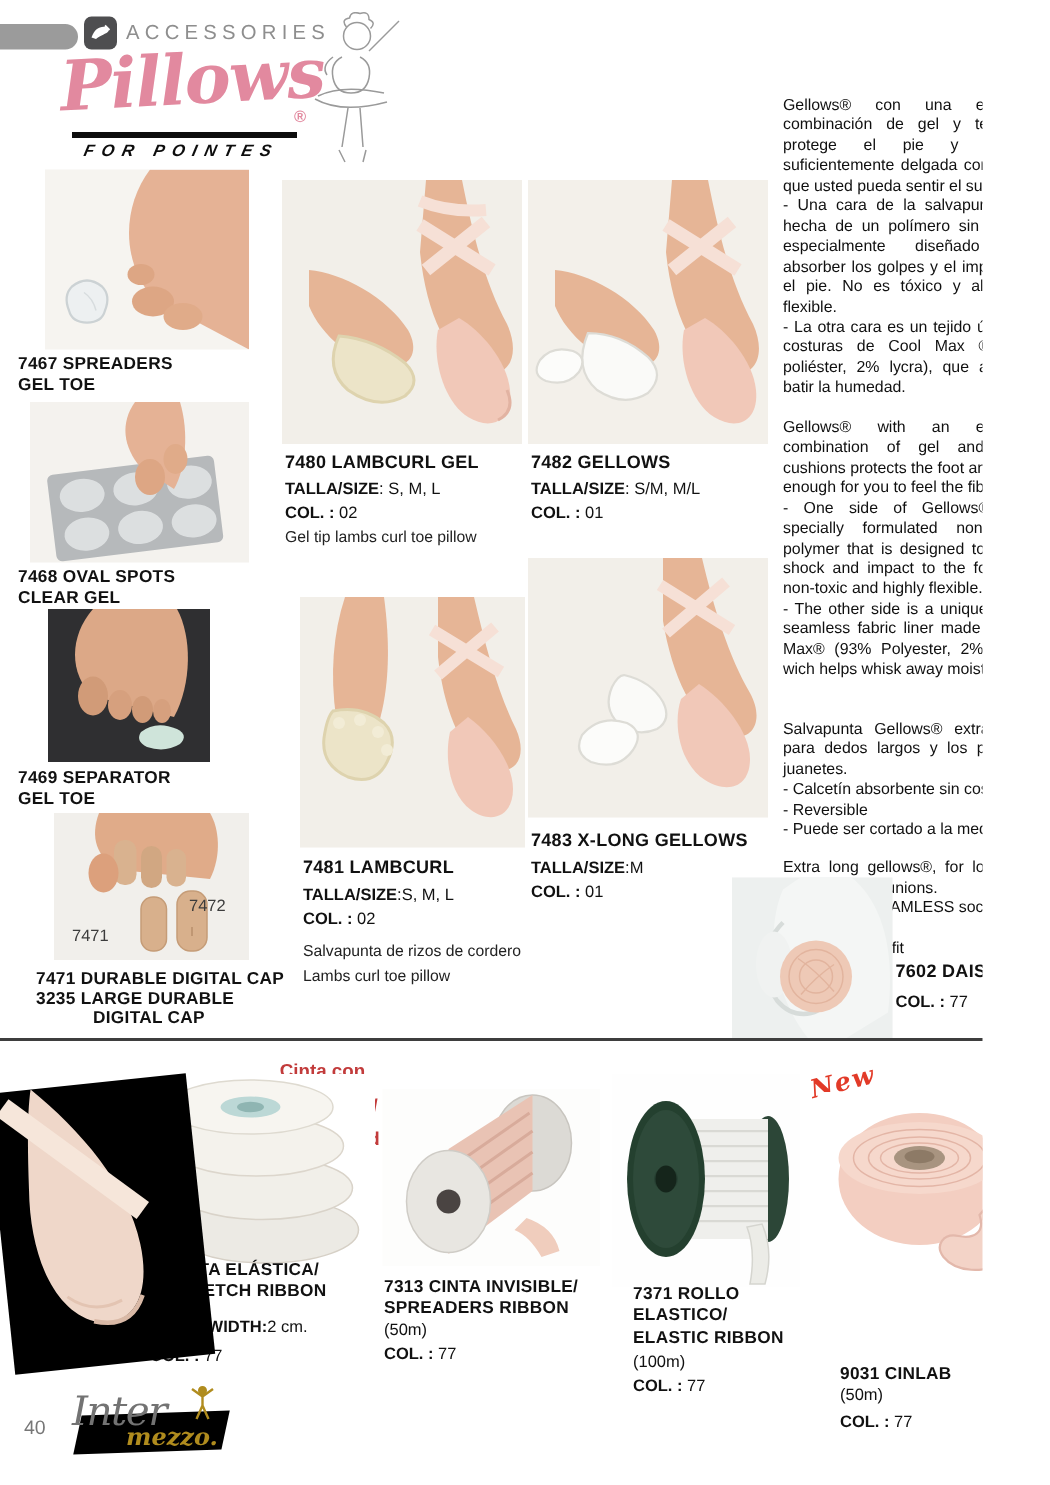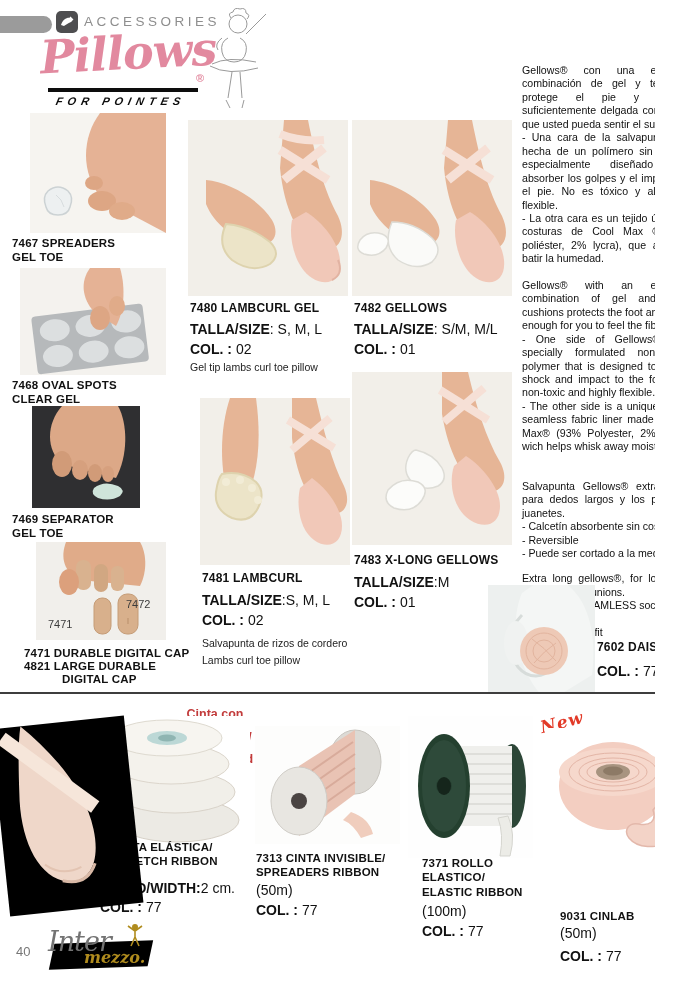--- a/index.html
+++ b/index.html
@@ -3,21 +3,21 @@
 <meta charset="utf-8">
 <style>
   *{margin:0;padding:0;box-sizing:border-box}
   html,body{background:#fff}
   body{font-family:"Liberation Sans",sans-serif;color:#1a1a1a}
   .page{position:relative;width:655px;height:990px;background:#fff;overflow:hidden}
   .abs{position:absolute}
   .photo{position:absolute;overflow:hidden}
   .ttl{font-weight:700;font-size:11.5px;letter-spacing:.2px;color:#111;line-height:1.25}
   .ttl-c{text-align:left}
-  .spec{font-size:14px;color:#111;line-height:1.45}
+  .spec{font-size:11px;color:#111;line-height:1.45}
   .b{font-weight:700}
   .desc{font-size:10.5px;color:#222;line-height:1.35}
   .infotext{font-size:10.6px;line-height:1.27;color:#101010;text-align:justify;white-space:pre-line}
   .rednote{color:#c23b3b;font-weight:700;font-size:12.5px;text-align:center;line-height:1.8;white-space:pre-line}
   .imgtag{font-size:11px;color:#3c3c3c}
   .divider{position:absolute;left:0;width:700px;height:2px;background:#3e3e3e}
   .tab{position:absolute;left:0;top:16px;width:52px;height:17px;background:#9b9b9b;border-radius:0 9px 9px 0}
   .iconbox{position:absolute;left:56px;top:11px;width:22px;height:22px;background:#4e4e50;border-radius:5px;display:flex;align-items:center;justify-content:center}
   .category{position:absolute;left:84px;top:14px;font-size:13.5px;letter-spacing:3.5px;color:#8e8e8e}
   .brand{position:absolute;left:40px;top:26px;font-family:"DejaVu Serif",serif;font-style:italic;font-weight:700;font-size:46px;color:#e2899f;transform:rotate(-3deg);letter-spacing:-1px}
@@ -136,21 +136,21 @@
       <rect x="75" y="24" width="13" height="25" rx="6" fill="#d9b28f"></rect>
       <ellipse cx="33" cy="40" rx="10" ry="13" fill="#dca07c"></ellipse>
       <rect x="58" y="56" width="17" height="36" rx="8" fill="#d8b08c" stroke="#c59c77"></rect>
       <rect x="82" y="52" width="20" height="40" rx="9" fill="#d8b08c" stroke="#c59c77"></rect>
       <path d="M92 76 l0 6" stroke="#b98f6b"></path>
     </svg>
   </div>
   <div class="abs imgtag" style="left:48px;top:618px">7471</div>
   <div class="abs imgtag" style="left:126px;top:598px">7472</div>
   <div class="abs ttl" style="left:24px;top:646px;width:170px">7471 DURABLE DIGITAL CAP</div>
-  <div class="abs ttl" style="left:24px;top:659px;width:170px">4821 LARGE DURABLE</div>
+  <div class="abs ttl" style="left:24px;top:659px;width:170px">3235 LARGE DURABLE</div>
   <div class="abs ttl" style="left:62px;top:672px;width:140px">DIGITAL CAP</div>
 
   <div class="photo" style="left:188px;top:120px;width:160px;height:176px;background:#f2efe9">
     <svg width="160" height="176" viewBox="0 0 160 176">
       <rect width="160" height="176" fill="#f2efe9"></rect>
       <path d="M96 0 L120 0 C128 40 136 70 150 96 C160 118 150 134 132 128 C110 120 96 88 92 48 Z" fill="#e6b596"></path>
       <path d="M118 92 C132 100 150 120 152 140 C154 160 140 168 124 158 C108 148 100 120 104 100 Z" fill="#f1c8b8"></path>
       <path d="M150 140 q6 14 -6 20" fill="none" stroke="#e2b3a2" stroke-width="2"></path>
       <path d="M92 30 L140 60 M96 60 L136 28" stroke="#f6e0d6" stroke-width="9" fill="none"></path>
       <path d="M92 14 q20 8 44 6" stroke="#f6e0d6" stroke-width="8" fill="none"></path>

